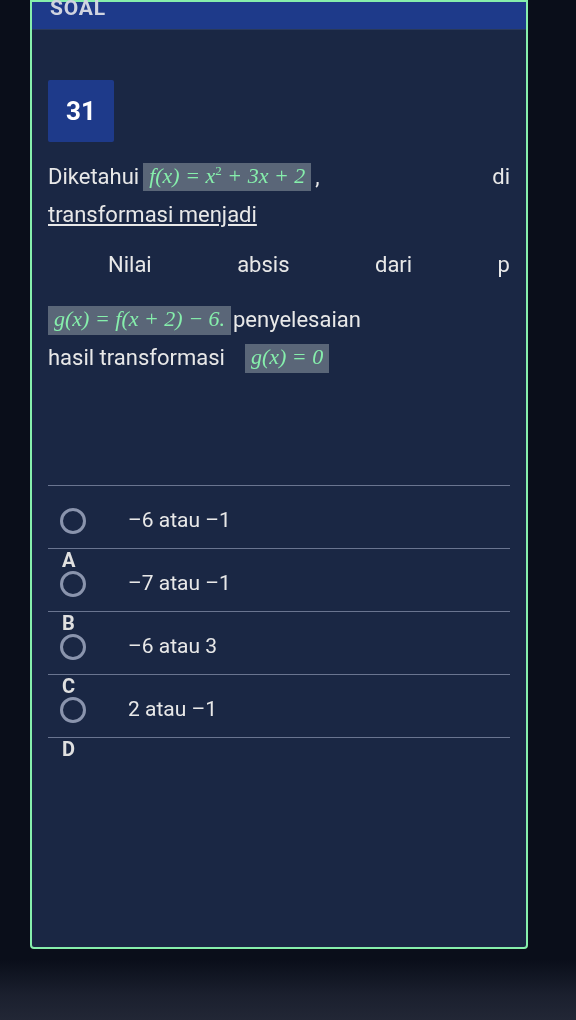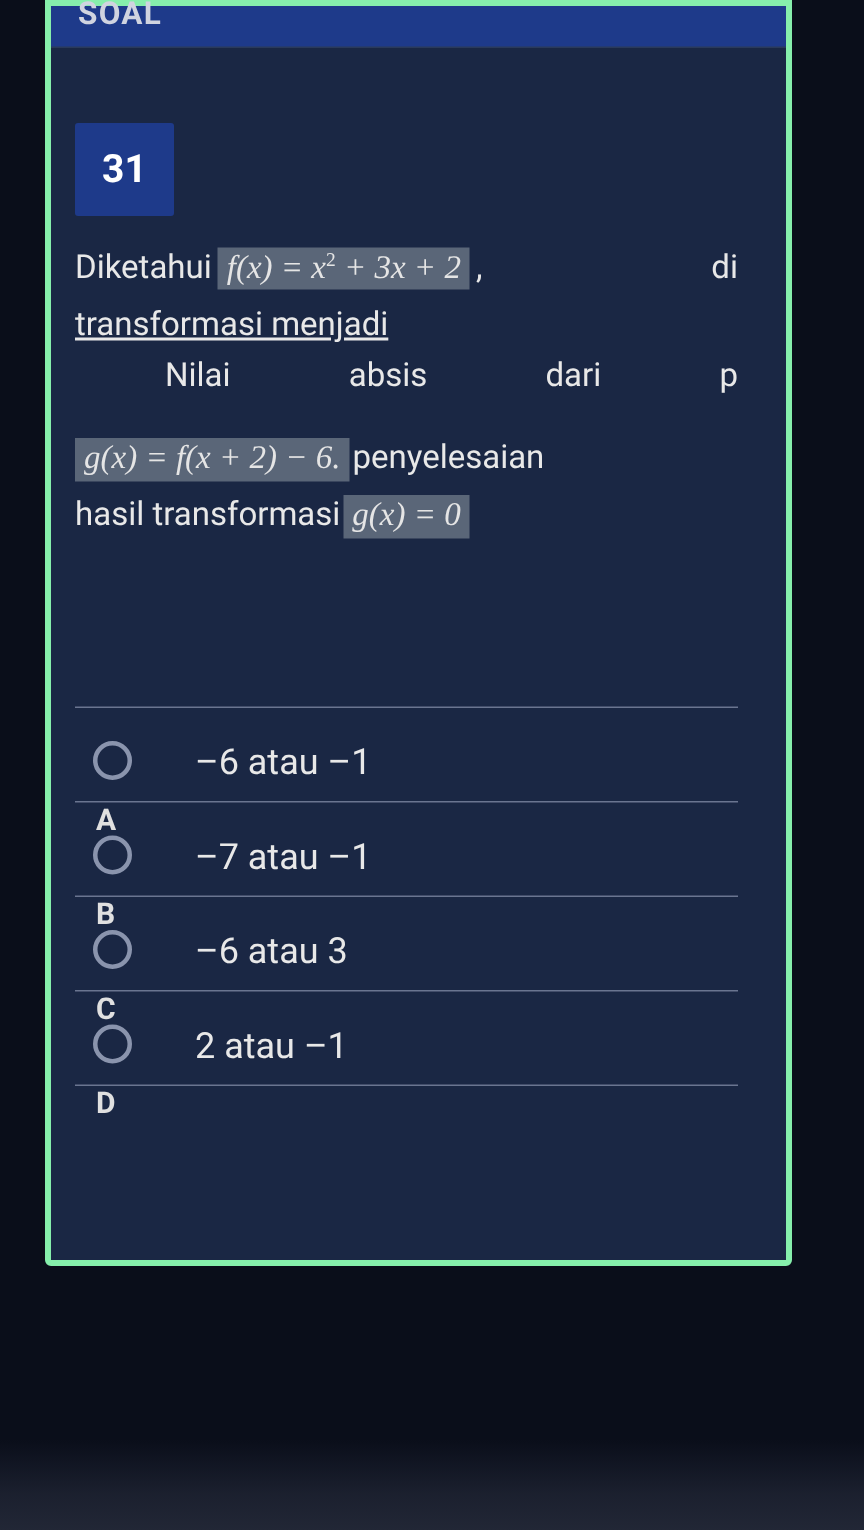--- a/index.html
+++ b/index.html
@@ -15,23 +15,23 @@
     width: 576px;
     height: 1020px;
     position: relative;
     background: #0a0e1a;
   }
   .card {
     position: absolute;
     left: 30px;
     top: 0;
     width: 498px;
-    height: 844px;
+    height: 949px;
     background: #1a2744;
-    border: 4px solid #86efac;
+    border: 2px solid #86efac;
     border-radius: 0 0 4px 4px;
   }
   .header-strip {
     position: absolute;
     left: 0;
     top: 0;
     right: 0;
     height: 28px;
     background: #1e3a8a;
     border-bottom: 1px solid #2a3a5b;
@@ -41,21 +41,21 @@
     left: 18px;
     top: -6px;
     color: #d0d4e0;
     font-size: 21px;
     font-weight: 700;
     letter-spacing: 0.04em;
   }
   .content {
     position: absolute;
     left: 16px;
-    right: 32px;
+    right: 16px;
     top: 78px;
   }
   .qnum {
     display: inline-block;
     background: #1e3a8a;
     color: #ffffff;
     font-size: 26px;
     font-weight: 700;
     padding: 16px 18px;
     border-radius: 2px;
@@ -74,42 +74,43 @@
   }
   .qline1 .pre { white-space: nowrap; }
   .qline1 .post { margin-left: auto; }
   .formula {
     display: inline-block;
     background: #5a6678;
     padding: 0 6px 2px 6px;
     font-family: "Times New Roman", serif;
     font-style: italic;
     font-size: 22px;
-    color: #e5e5e5;
+    color: #86efac;
     line-height: 1.2;
   }
   .formula sup { font-size: 13px; font-style: normal; }
   .qline2 { margin-top: 4px; text-decoration: underline; }
   .qline3 {
+    margin-top: 16px;
     display: flex;
     justify-content: space-between;
     padding-left: 60px;
   }
   .qline3 span { }
   .qline4 {
     margin-top: 21px;
     display: flex;
     align-items: center;
     gap: 2px;
   }
   .qline5 {
     margin-top: 4px;
     display: flex;
     align-items: center;
-    gap: 2px;
+    gap: 20px;
     flex-wrap: wrap;
   }
   .options {
     margin-top: 110px;
   }
   .option {
     border-top: 1px solid #6a7590;
     padding: 22px 0 40px 10px;
     position: relative;
   }
@@ -122,21 +123,21 @@
     height: 26px;
     border: 3px solid #8a94ad;
     border-radius: 50%;
     background: transparent;
     cursor: pointer;
   }
   .opt-text {
     position: absolute;
     left: 80px;
     top: 22px;
-    font-size: 24px;
+    font-size: 21px;
     color: #e8e8e8;
   }
   .opt-letter {
     position: absolute;
     left: 14px;
     top: 62px;
     font-size: 20px;
     font-weight: 700;
     color: #e0e0e0;
   }

